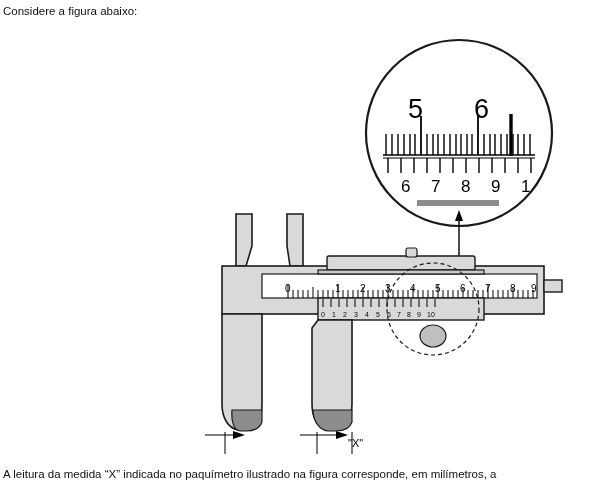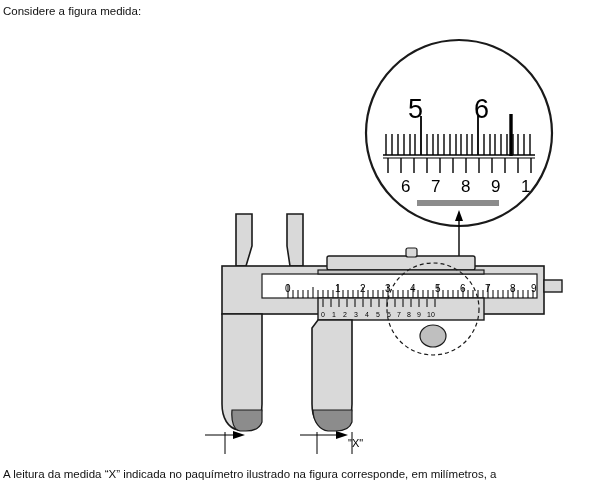--- a/index.html
+++ b/index.html
@@ -63,21 +63,21 @@
   }
   .lbl-x {
     font-family: "Liberation Sans", sans-serif;
     font-size: 11px;
     fill: #000;
   }
 </style>
 </head>
 <body>
 
-<div class="text-top">Considere a figura medida:</div>
+<div class="text-top">Considere a figura abaixo:</div>
 
 <div id="figure">
   <svg width="603" height="440" viewBox="0 0 603 440" xmlns="http://www.w3.org/2000/svg">
 
     <g>
       <circle cx="459" cy="115" r="93" fill="#ffffff" stroke="#1a1a1a" stroke-width="2.2"></circle>
 
       <g>
 
         <line x1="383" y1="137" x2="535" y2="137" stroke="#000" stroke-width="1.6"></line>

